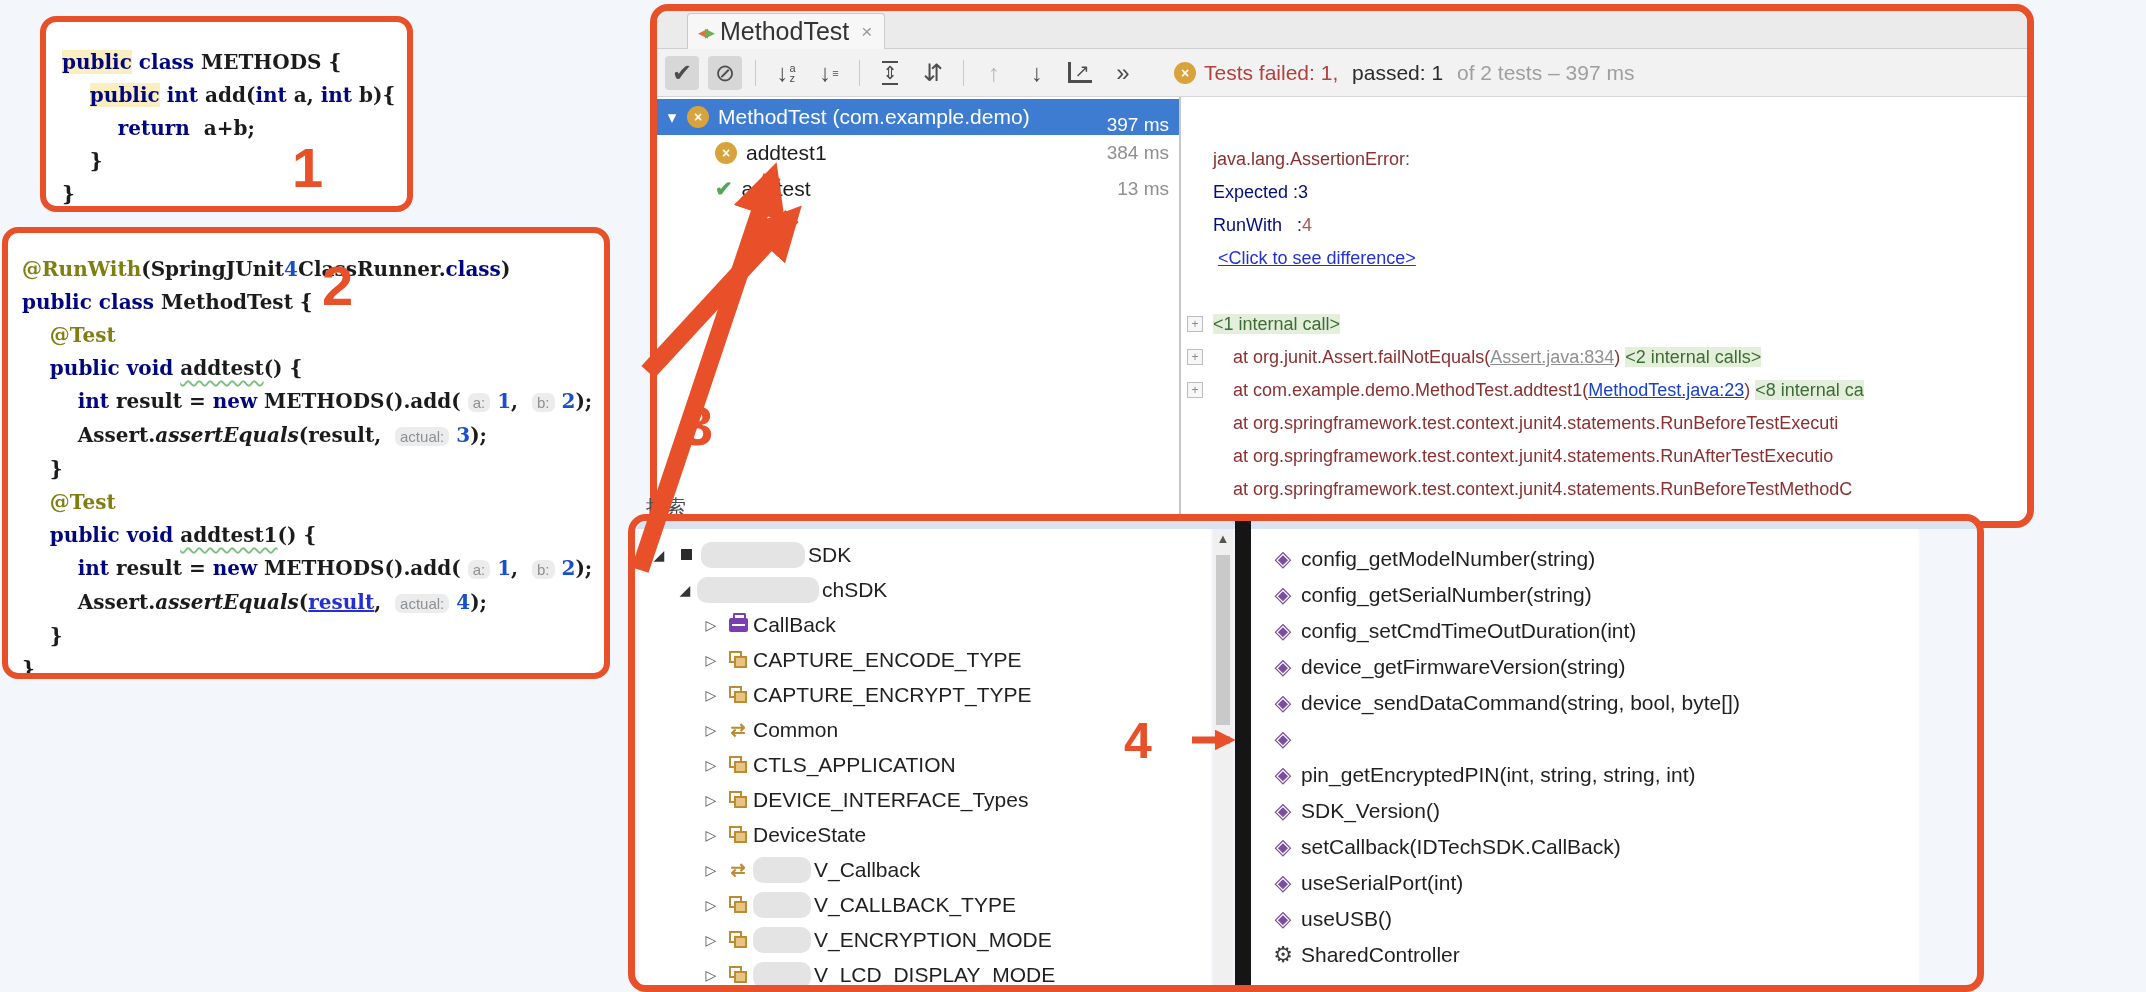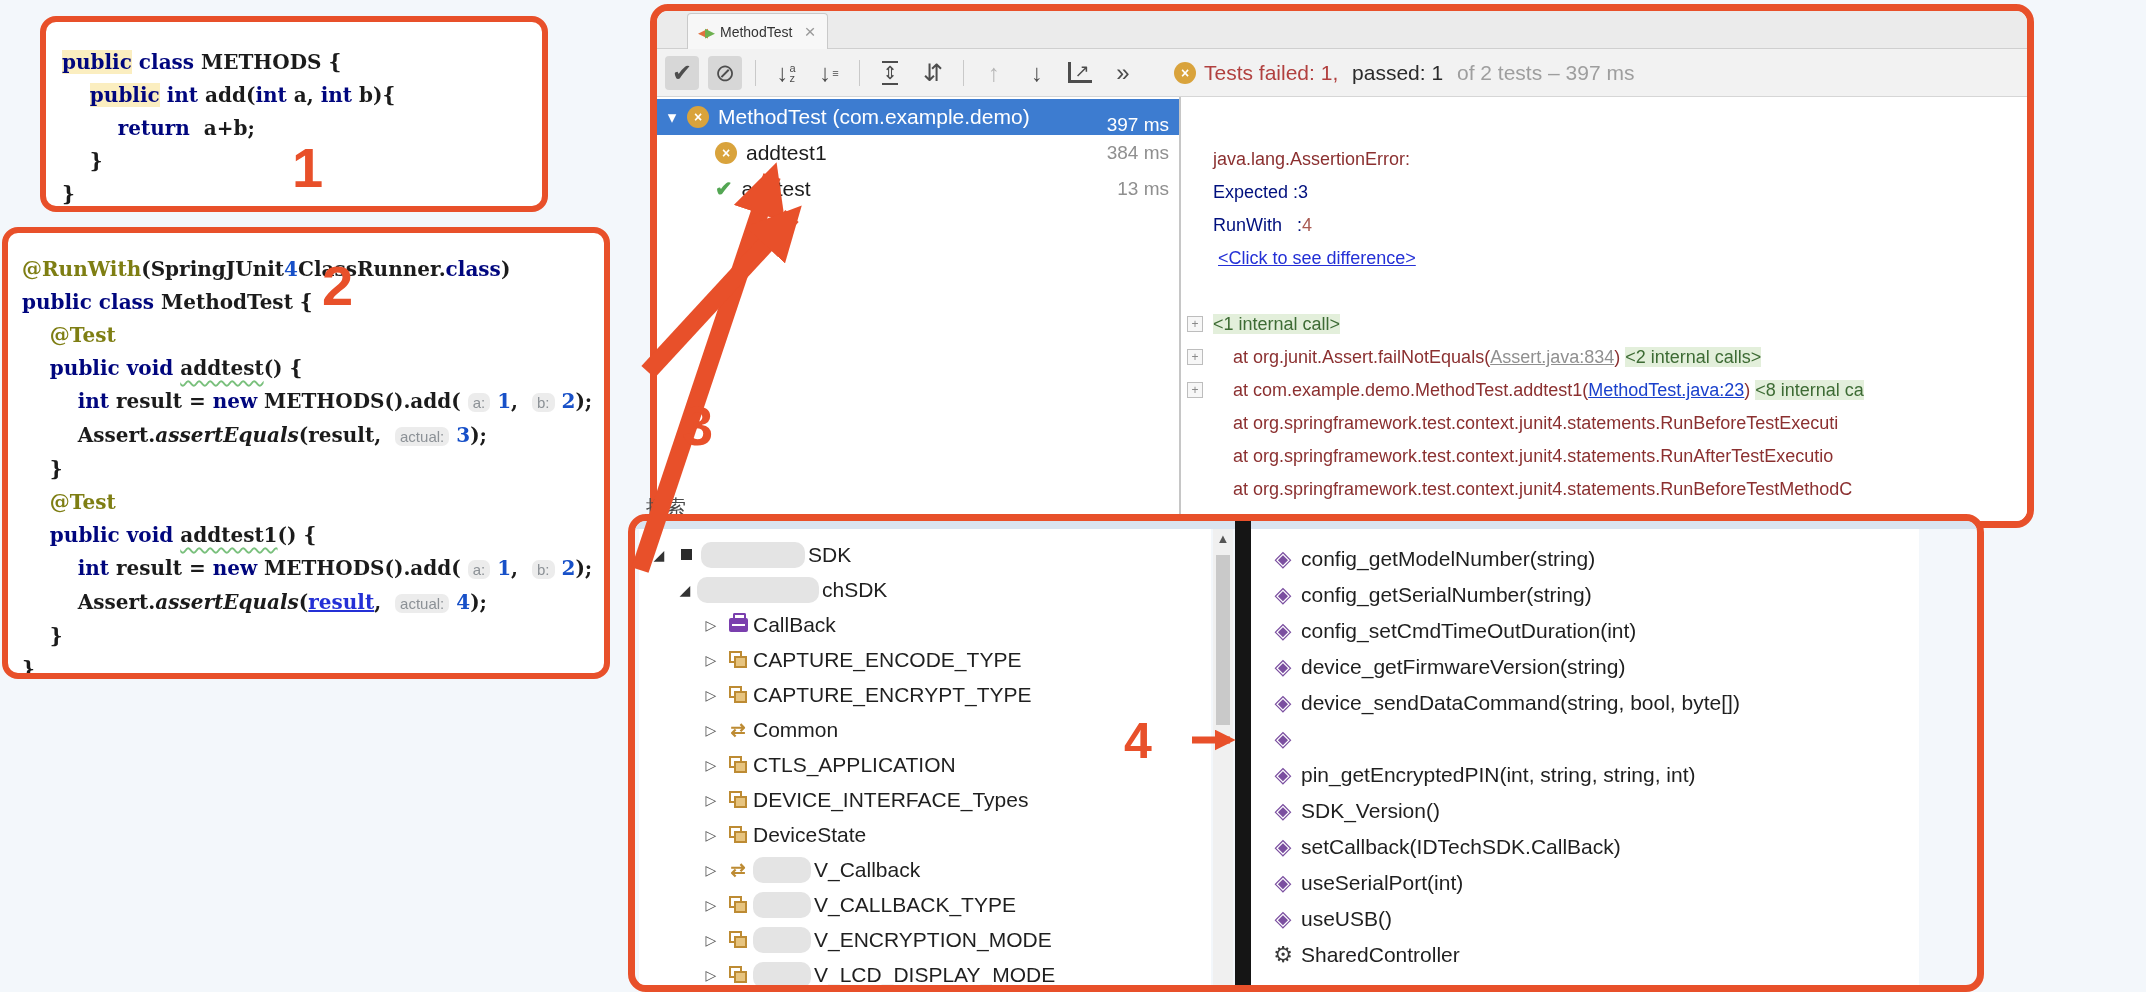--- a/index.html
+++ b/index.html
@@ -2,21 +2,21 @@
 <html><head>
 <meta charset="utf-8">
 <style>
   * { margin:0; padding:0; box-sizing:border-box; }
   html,body { width:2146px; height:992px; }
   body { background:#f3f7fb; font-family:"Liberation Sans", sans-serif; }
   .page { position:relative; width:2146px; height:992px; overflow:hidden; }
 
   
   .ebox { position:absolute; background:#ffffff; border:6px solid #e8502a; border-radius:16px; overflow:hidden; }
-  #box1 { left:40px; top:16px;  width:508px; height:196px; z-index:10; }
+  #box1 { left:40px; top:16px;  width:373px; height:196px; z-index:10; }
   #box2 { left:2px;  top:227px; width:608px; height:452px; z-index:10; }
   #box3 { position:absolute; left:650px; top:4px; width:1384px; height:524px;
           background:#ffffff; border:7px solid #e8502a; border-radius:18px; z-index:12; overflow:hidden; }
   #box4 { position:absolute; left:628px; top:514px; width:1356px; height:478px;
           background:#f3f7fb; border:7px solid #e8502a; border-radius:18px; z-index:25; overflow:hidden; }
 
   .anno-label { position:absolute; z-index:50; color:#e8502a; font-weight:bold; font-size:56px; line-height:1; }
   #lbl1 { left:292px; top:140px; }
   #lbl2 { left:322px; top:258px; }
   #lbl3 { left:682px; top:398px; }
@@ -47,21 +47,21 @@
   .cs-chip { color:#3d6b34; background:#e3efdb; }
   .cs-glink{ color:#909090; text-decoration:underline; }
   .cs-blink{ color:#1a41cc; text-decoration:underline; }
 
   
   .tabstrip { position:absolute; left:0; top:0; right:0; height:38px; background:#ebebeb; border-bottom:1px solid #cfcfcf; }
   .tab { position:absolute; left:30px; top:2px; height:36px; padding:0 12px 0 10px; background:#f7f7f7;
          border:1px solid #c9c9c9; border-bottom:none; border-radius:4px 4px 0 0; display:flex; align-items:center; gap:8px; }
   .tabic b { font-style:normal; font-weight:400; font-size:13px; letter-spacing:-3px; color:#e2703f; }
   .tabic b.g { color:#6db04f; }
-  .tabtitle { font-size:14px; color:#333; }
+  .tabtitle { font-size:25px; color:#333; }
   .tabclose { font-size:19px; color:#9a9a9a; margin-left:4px; }
 
   .toolbar { position:absolute; left:0; top:38px; right:0; height:48px; background:#f2f2f2;
              border-bottom:1px solid #d6d6d6; display:flex; align-items:center; padding-left:8px; }
   .tbwrap { display:flex; align-items:center; gap:9px; }
   .tbtn { width:34px; height:34px; display:flex; align-items:center; justify-content:center;
           color:#4d4d4d; font-size:24px; border-radius:4px; position:relative; }
   .tbtn.pressed { background:#d7d7d7; }
   .tbtn.disabled { color:#b5b5b5; }
   .tbtn .sub { display:flex; flex-direction:column; font-size:11px; line-height:10px; margin-left:1px; color:#4d4d4d; }

